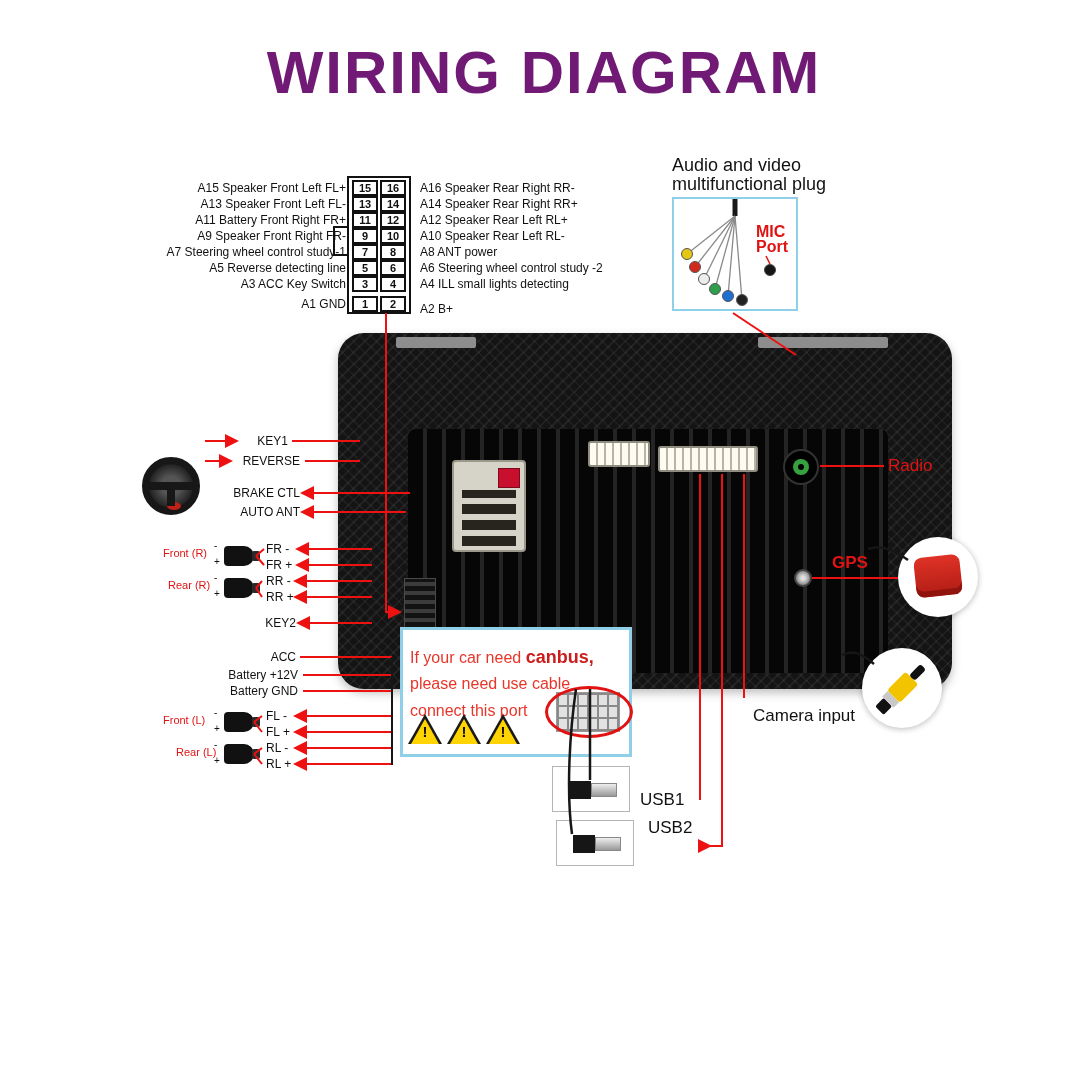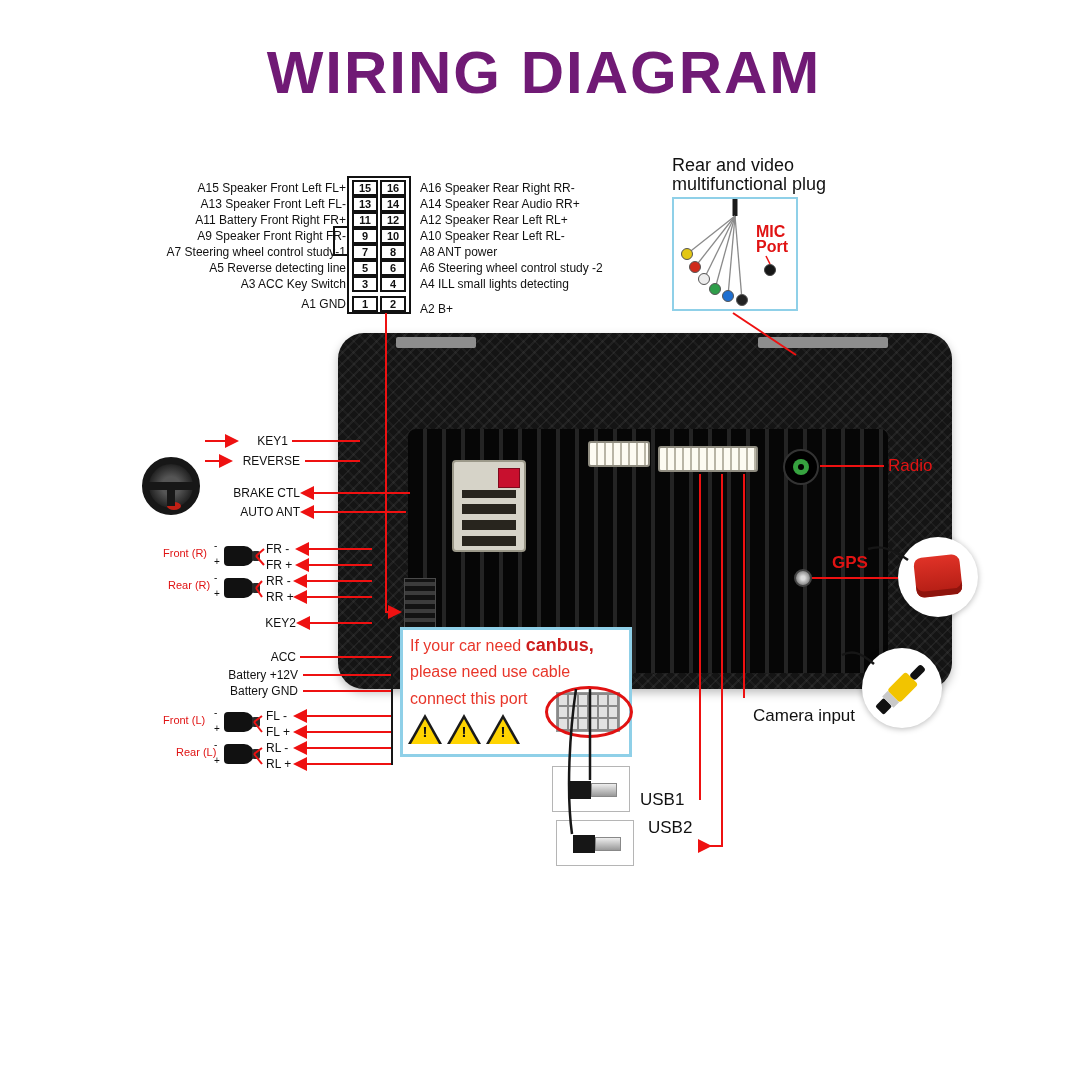--- a/index.html
+++ b/index.html
@@ -57,21 +57,21 @@
   .wheel::after{content:"";position:absolute;left:18px;top:24px;width:8px;height:18px;background:#171717;}
   .wheel-red{position:absolute;left:18px;top:38px;width:14px;height:8px;background:#c02015;border-radius:50%;}
   .wl{position:absolute;font-size:12px;white-space:nowrap;line-height:14px;}
   .wl-r{text-align:right;}
   .grp{position:absolute;color:#e01313;font-size:11px;white-space:nowrap;line-height:12px;}
   .pm{position:absolute;font-size:10px;color:#111;line-height:10px;}
   .plug{position:absolute;width:30px;height:20px;background:#111;border-radius:4px 10px 10px 4px;}
   .plug::after{content:"";position:absolute;right:-6px;top:5px;width:8px;height:10px;background:#2a2a2a;border-radius:2px;}
   
   .canbus-box{position:absolute;left:400px;top:627px;width:232px;height:130px;border:3px solid #8fd0e8;background:#fff;box-sizing:border-box;}
-  .cb-line{position:absolute;color:#e8362a;font-size:16px;white-space:nowrap;line-height:18px;}
+  .cb-line{position:absolute;color:#e8362a;font-size:16px;white-space:nowrap;line-height:18px;margin-top:12px;}
   .cb-bold{font-weight:bold;font-size:18px;color:#cc1c1c;}
   .warn{position:absolute;width:34px;height:30px;}
   .warn .t1{position:absolute;left:0;top:0;width:0;height:0;border-left:17px solid transparent;border-right:17px solid transparent;border-bottom:30px solid #1a1a1a;}
   .warn .t2{position:absolute;left:3px;top:5px;width:0;height:0;border-left:14px solid transparent;border-right:14px solid transparent;border-bottom:25px solid #ffd400;}
   .warn .mark{position:absolute;left:0;right:0;top:9px;text-align:center;font-weight:bold;font-size:15px;color:#111;}
   .cb-conn{position:absolute;left:556px;top:692px;width:64px;height:40px;background-color:#e2e2e2;border:1px solid #999;box-sizing:border-box;
            background-image:repeating-linear-gradient(90deg,#8a8a8a 0 2px,transparent 2px 10px),
                             repeating-linear-gradient(0deg,#8a8a8a 0 2px,transparent 2px 12px);}
   .cb-oval{position:absolute;left:545px;top:686px;width:88px;height:52px;border:3px solid #e11212;border-radius:50%;box-sizing:border-box;}
   
@@ -113,30 +113,30 @@
     <div class="pt-cell" style="left:352px;top:244px">7</div>
     <div class="pt-cell" style="left:380px;top:244px">8</div>
     <div class="pt-cell" style="left:352px;top:260px">5</div>
     <div class="pt-cell" style="left:380px;top:260px">6</div>
     <div class="pt-cell" style="left:352px;top:276px">3</div>
     <div class="pt-cell" style="left:380px;top:276px">4</div>
     <div class="pt-cell" style="left:352px;top:296px">1</div>
     <div class="pt-cell" style="left:380px;top:296px">2</div>
 
     <div class="pt-right" style="top:181px">A16  Speaker Rear Right RR-</div>
-    <div class="pt-right" style="top:197px">A14  Speaker Rear Audio RR+</div>
+    <div class="pt-right" style="top:197px">A14  Speaker Rear Right RR+</div>
     <div class="pt-right" style="top:213px">A12  Speaker Rear Left RL+</div>
     <div class="pt-right" style="top:229px">A10  Speaker Rear Left RL-</div>
     <div class="pt-right" style="top:245px">A8  ANT power</div>
     <div class="pt-right" style="top:261px">A6  Steering wheel control study -2</div>
     <div class="pt-right" style="top:277px">A4  ILL small lights detecting</div>
     <div class="pt-right" style="top:302px">A2  B+</div>
   </div>
 
-  <div class="plug-label" style="left:672px;top:155px">Rear and video</div>
+  <div class="plug-label" style="left:672px;top:155px">Audio and video</div>
   <div class="plug-label" style="left:672px;top:174px">multifunctional plug</div>
   <div class="plug-box"></div>
   <div class="mic-label" style="left:756px;top:225px">MIC</div>
   <div class="mic-label" style="left:756px;top:240px">Port</div>
   <div class="mic-dot"></div>
 
   <div class="unit">
     <div class="bracket" style="left:58px;top:4px;width:80px"></div>
     <div class="bracket" style="left:420px;top:4px;width:130px"></div>
     <div class="inner-panel"></div>

